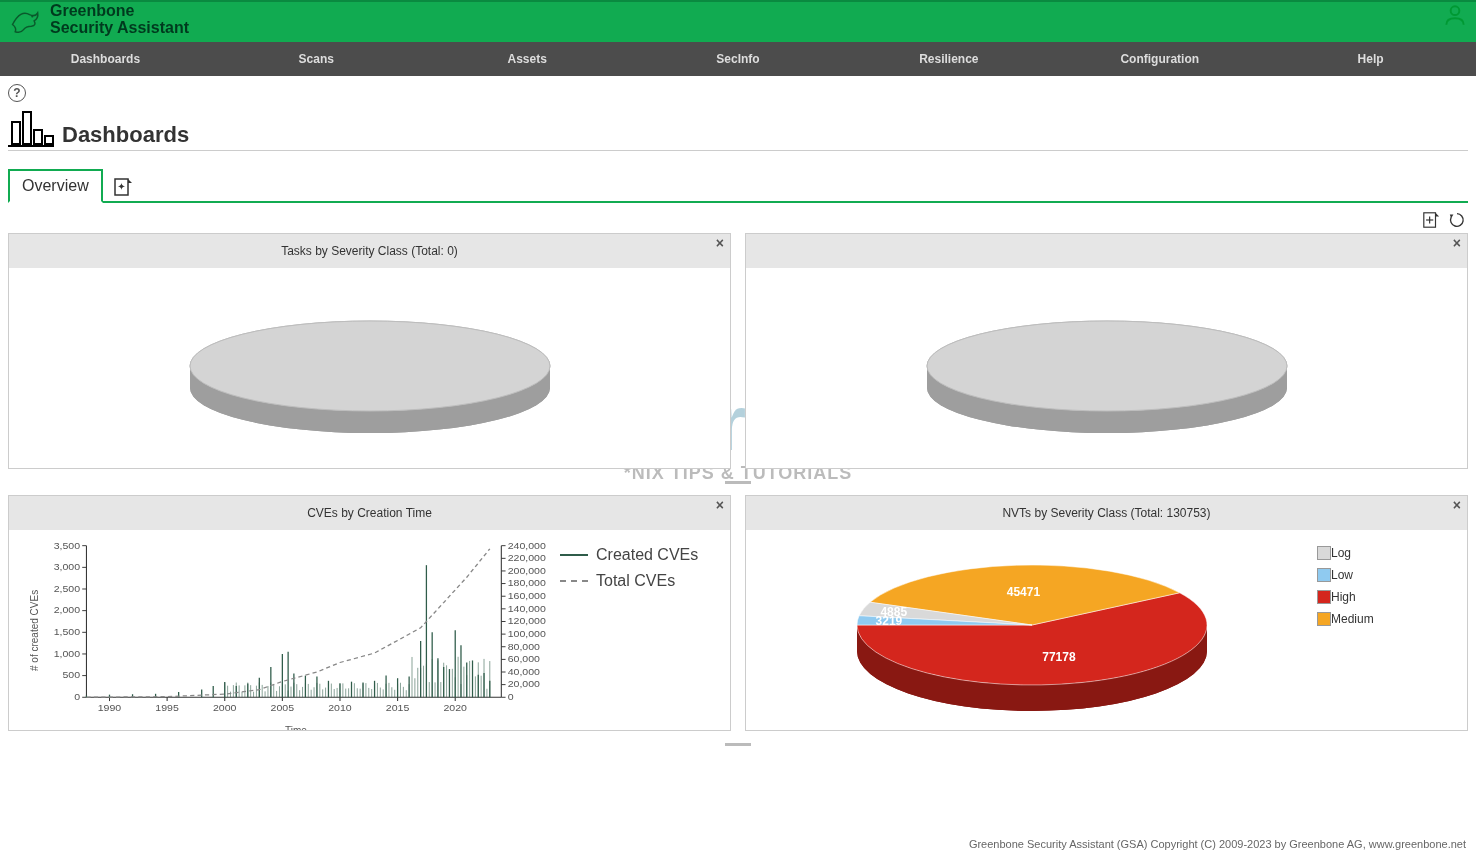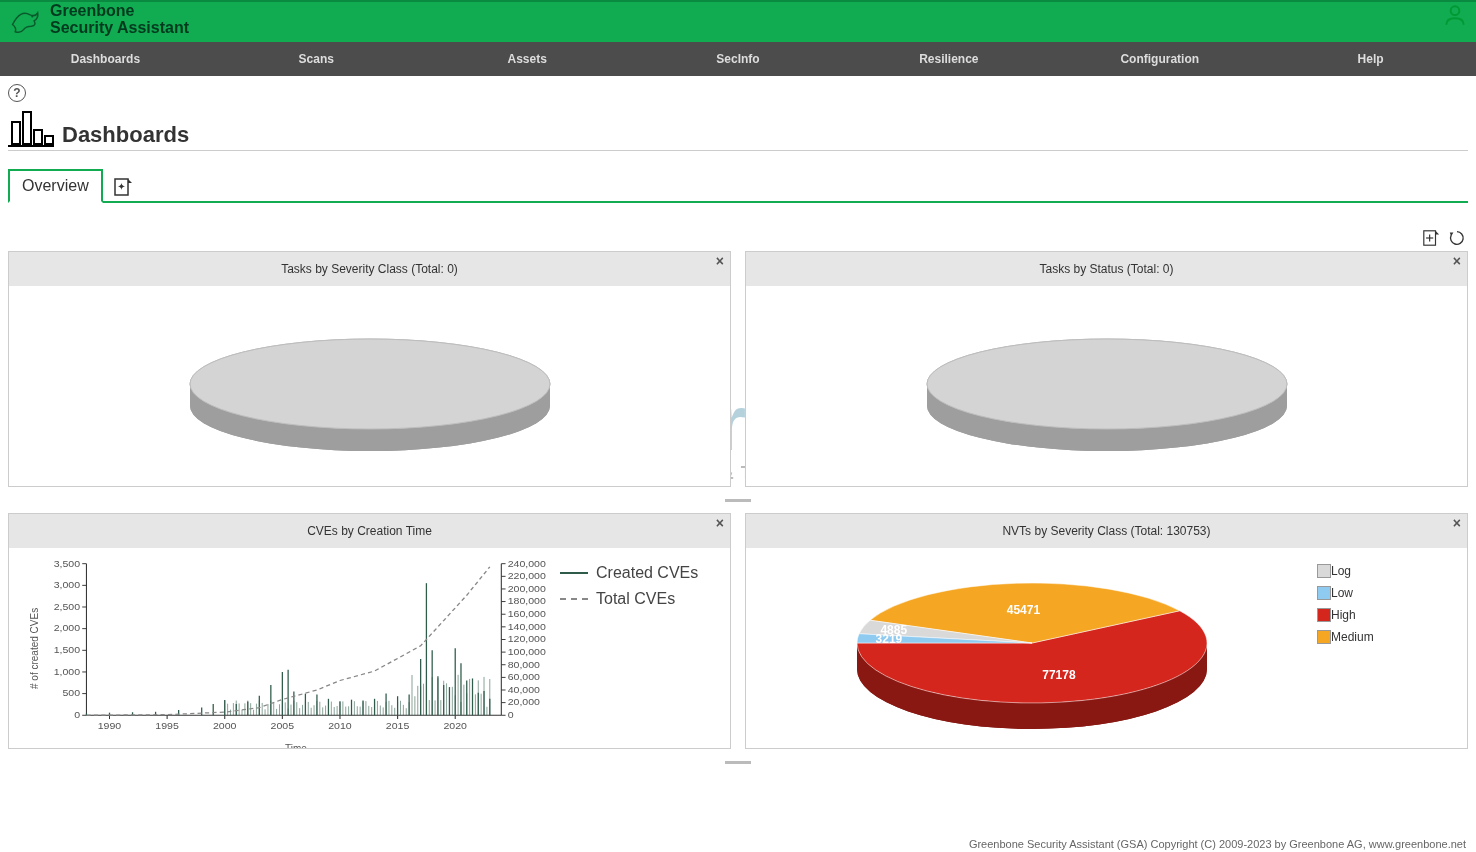--- a/index.html
+++ b/index.html
@@ -22,21 +22,21 @@
   
   .content { flex: 1; padding: 6px 8px 0 8px; position: relative; }
   .help-icon-row { padding: 2px 0 6px 0; }
   .help-icon { width: 18px; height: 18px; border: 1.5px solid #555; border-radius: 50%; display: inline-flex; align-items: center; justify-content: center; font-size: 12px; font-weight: bold; color: #555; cursor: pointer; }
 
   .page-title-row { display: flex; align-items: flex-end; gap: 8px; border-bottom: 1px solid #ccc; padding-bottom: 2px; margin-bottom: 18px; }
   .page-title { font-size: 22px; font-weight: bold; }
   .bars-icon { width: 46px; height: 40px; }
 
   
-  .tabs-row { display: flex; align-items: flex-end; border-bottom: 2px solid #11ab51; margin-bottom: 24px; }
+  .tabs-row { display: flex; align-items: flex-end; border-bottom: 2px solid #11ab51; margin-bottom: 6px; }
   .tab { padding: 6px 12px; font-size: 16px; cursor: pointer; }
   .tab.active { border: 2px solid #11ab51; border-bottom: 2px solid #fff; margin-bottom: -2px; background: #fff; font-weight: normal; }
   .tab-add { width: 20px; height: 20px; margin-left: 10px; margin-bottom: 4px; cursor: pointer; }
 
   
   .dash-actions { display: flex; justify-content: flex-end; gap: 8px; padding: 2px 2px 4px 0; }
   .dash-action-btn { width: 18px; height: 18px; cursor: pointer; }
 
   
   .grid { display: flex; flex-direction: column; gap: 10px; }
@@ -172,21 +172,20 @@
               <ellipse cx="190" cy="78" rx="180" ry="45" fill="#d4d4d4" stroke="#bdbdbd"></ellipse>
               <path d="M10 78 L10 100 A180 45 0 0 0 370 100 L370 78 A180 45 0 0 1 10 78 Z" fill="#9e9e9e"></path>
               <ellipse cx="190" cy="78" rx="180" ry="45" fill="#d4d4d4" stroke="#bdbdbd"></ellipse>
             </svg>
           </div>
         </div>
       </div>
 
       <div class="panel">
         <div class="panel-header">
-          <span class="panel-title">Tasks by Status (Total: 0)</span>
           <span class="panel-close">×</span>
         </div>
         <div class="panel-body">
           <div class="disc3d">
             <svg width="380" height="160" viewBox="0 0 380 160">
               <ellipse cx="190" cy="100" rx="180" ry="45" fill="#9e9e9e"></ellipse>
               <ellipse cx="190" cy="78" rx="180" ry="45" fill="#d4d4d4" stroke="#bdbdbd"></ellipse>
               <path d="M10 78 L10 100 A180 45 0 0 0 370 100 L370 78 A180 45 0 0 1 10 78 Z" fill="#9e9e9e"></path>
               <ellipse cx="190" cy="78" rx="180" ry="45" fill="#d4d4d4" stroke="#bdbdbd"></ellipse>
             </svg>

